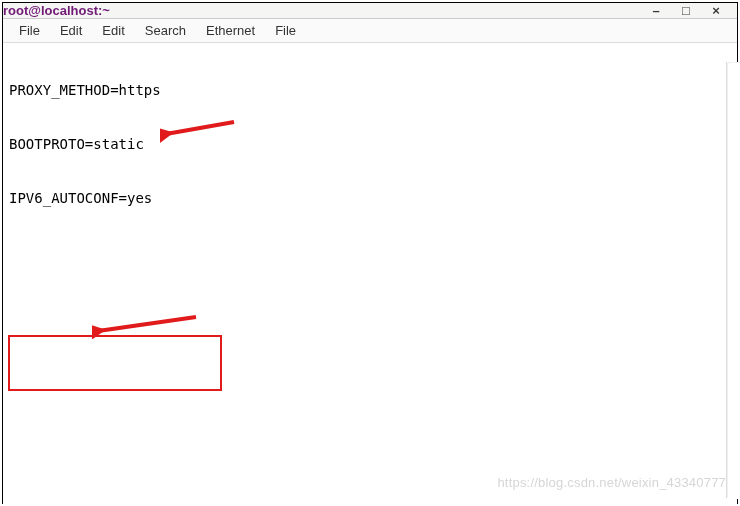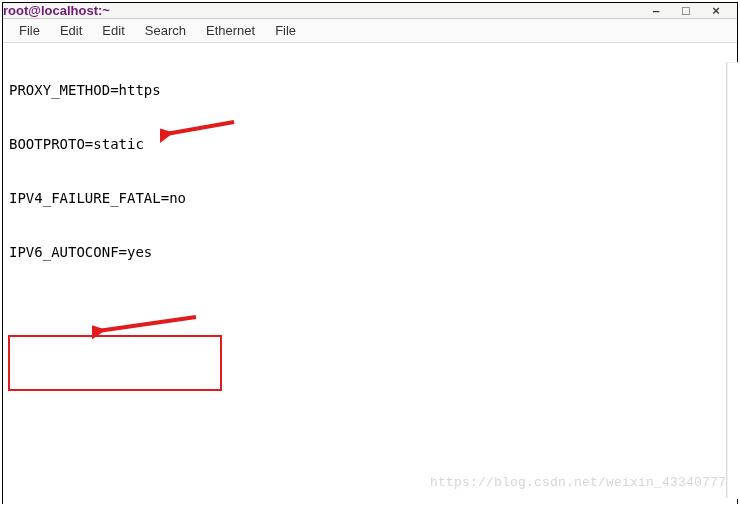--- a/index.html
+++ b/index.html
@@ -98,21 +98,21 @@
     height: 100%;
     background: #fff;
     border-radius: 2px;
   }
   .watermark {
     position: absolute;
     right: 14px;
     bottom: 16px;
     font-size: 13px;
     color: #d6d6d6;
-    font-family: Liberation Mono, monospace;
+    font-family: Liberation Sans, sans-serif;
     letter-spacing: 0.2px;
   }
 </style>
 </head>
 <body>
 
 <div class="window">
 
   <div class="titlebar">
     <div class="title-text">root@localhost:~</div>
@@ -128,21 +128,20 @@
     <div class="menu-item">Edit</div>
     <div class="menu-item">Edit</div>
     <div class="menu-item">Search</div>
     <div class="menu-item">Ethernet</div>
     <div class="menu-item">File</div>
   </div>
 
   <div class="terminal">
     <div class="line">PROXY_METHOD=https</div>
     <div class="line">BOOTPROTO=static</div>
-    <div class="line">IPV4_FAILURE_FATAL=no</div>
     <div class="line">IPV6_AUTOCONF=yes</div>
     
     
     
     
     
     
     
     
     

